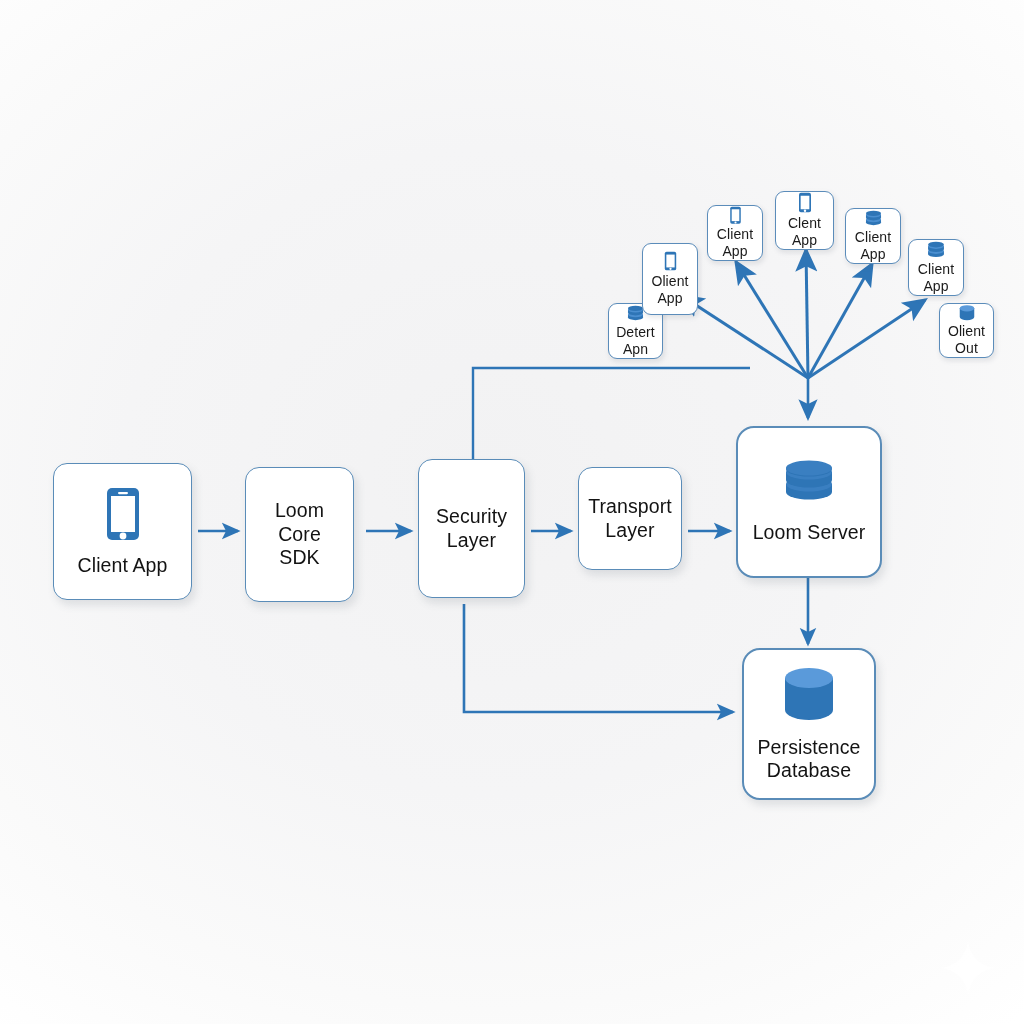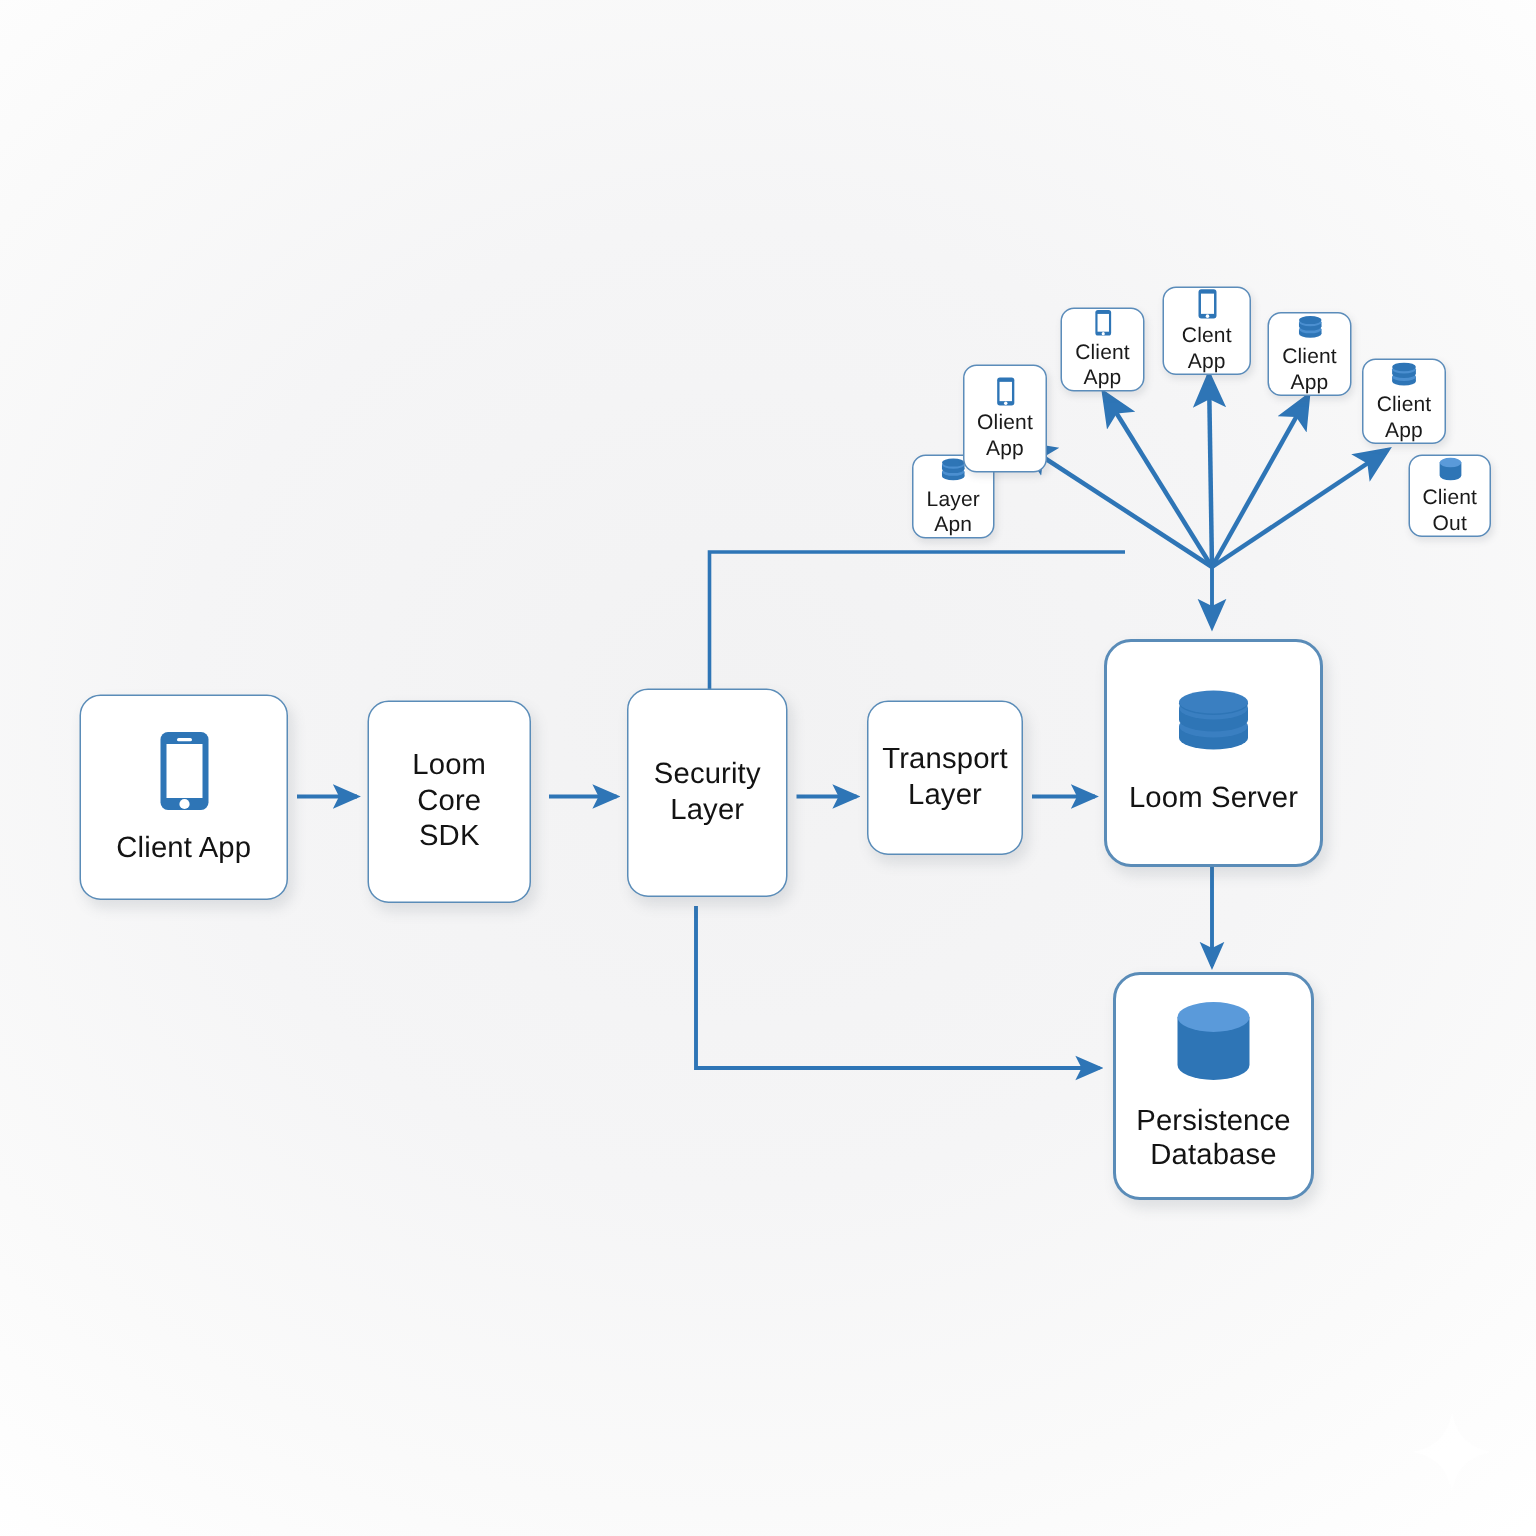--- a/index.html
+++ b/index.html
@@ -166,21 +166,21 @@
   <div class="node mini" style="left:608px; top:303px; width:55px; height:56px;">
     <svg width="19" height="17" viewBox="0 0 24 21">
       <ellipse cx="12" cy="15.5" rx="9.5" ry="3.4" fill="#2e75b6"></ellipse>
       <rect x="2.5" y="11.8" width="19" height="3.7" fill="#2e75b6"></rect>
       <ellipse cx="12" cy="11.8" rx="9.5" ry="3.4" fill="#4b8fd0"></ellipse>
       <ellipse cx="12" cy="9.5" rx="9.5" ry="3.4" fill="#2e75b6"></ellipse>
       <rect x="2.5" y="5.8" width="19" height="3.7" fill="#2e75b6"></rect>
       <ellipse cx="12" cy="5.8" rx="9.5" ry="3.4" fill="#4b8fd0"></ellipse>
       <ellipse cx="12" cy="4" rx="9.5" ry="3.4" fill="#2e75b6"></ellipse>
     </svg>
-    <div class="label">Layer Apn</div>
+    <div class="label">Detert Apn</div>
   </div>
 
   <div class="node mini" style="left:642px; top:243px; width:56px; height:72px;">
     <svg width="13" height="20" viewBox="0 0 18 28">
       <rect x="1" y="1" width="16" height="26" rx="2.6" fill="#2e75b6"></rect>
       <rect x="3.2" y="5" width="11.6" height="18" fill="#ffffff"></rect>
       <circle cx="9" cy="25" r="1.6" fill="#ffffff"></circle>
     </svg>
     <div class="label">Olient App</div>
   </div>
@@ -227,20 +227,20 @@
       <ellipse cx="12" cy="4" rx="9.5" ry="3.4" fill="#2e75b6"></ellipse>
     </svg>
     <div class="label">Client App</div>
   </div>
 
   <div class="node mini" style="left:939px; top:303px; width:55px; height:55px;">
     <svg width="22" height="21" viewBox="0 0 26 24">
       <path d="M3,6 L3,18 A10,4.4 0 0 0 23,18 L23,6 Z" fill="#2e75b6"></path>
       <ellipse cx="13" cy="6" rx="10" ry="4.4" fill="#5a9ada"></ellipse>
     </svg>
-    <div class="label">Client Out</div>
+    <div class="label">Olient Out</div>
   </div>
 
   <svg id="sparkle" viewBox="0 0 60 60" xmlns="http://www.w3.org/2000/svg">
     <path d="M30,3 C33,19 41,27 57,30 C41,33 33,41 30,57 C27,41 19,33 3,30 C19,27 27,19 30,3 Z" fill="#ffffff" opacity="0.95"></path>
   </svg>
 
 </div>
 
 </body></html>

